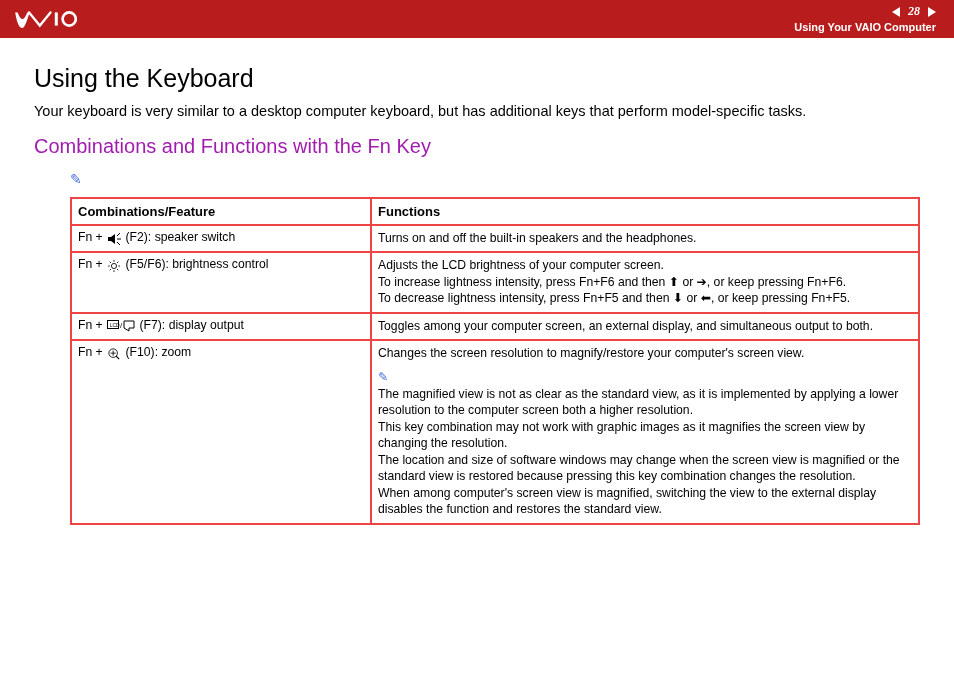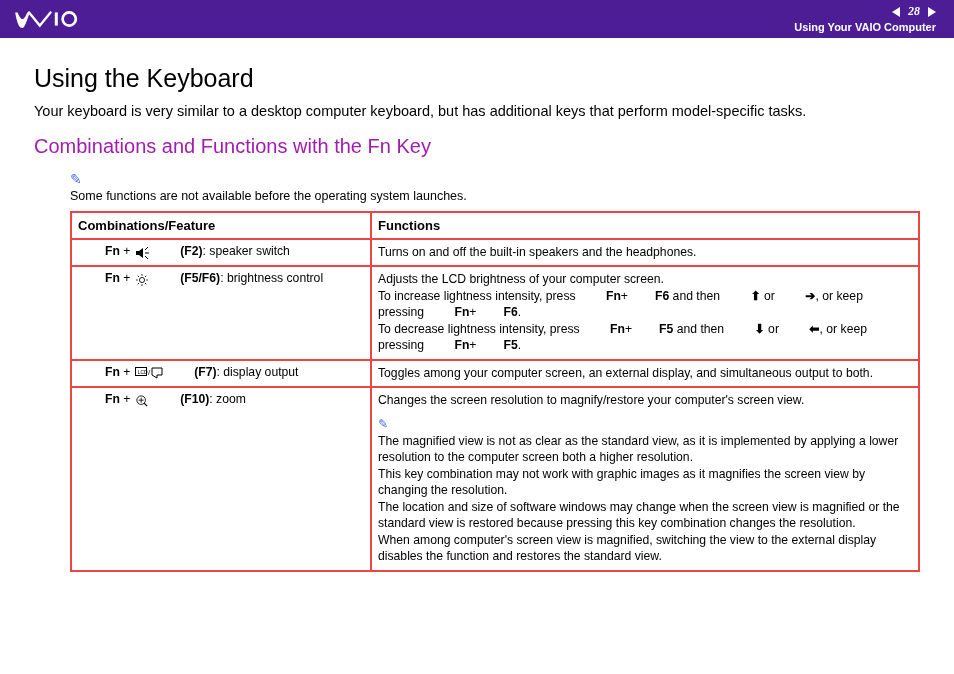--- a/index.html
+++ b/index.html
@@ -1,17 +1,17 @@
 <!DOCTYPE html>
 <html><head>
 <meta charset="utf-8">
 <style>
   * { box-sizing: border-box; margin: 0; padding: 0; }
   html, body { width: 954px; height: 674px; font-family: Arial, Helvetica, sans-serif; background: #fff; color: #000; }
-  .topbar { height: 38px; background: #4c1d95; color: #fff; display: flex; align-items: center; justify-content: space-between; padding: 0 18px 0 14px; }
+  .topbar { height: 38px; background: #b91c1c; color: #fff; display: flex; align-items: center; justify-content: space-between; padding: 0 18px 0 14px; }
   .logo { display: flex; align-items: center; }
   .logo svg { height: 18px; }
   .tb-right { text-align: right; line-height: 1.15; font-size: 11px; }
   .tb-nav { display: flex; align-items: center; justify-content: flex-end; gap: 6px; margin-bottom: 2px; }
   .tb-nav .arrow { display:inline-flex; align-items:center; }
   .tb-nav .arrow svg { height: 10px; }
   .page-num { font-style: italic; font-weight: bold; font-size: 12px; font-family: Georgia, 'Times New Roman', serif; }
   .section-label { font-weight: bold; }
 
   .content { padding: 26px 34px 0 34px; }
@@ -24,21 +24,21 @@
   .note-text { font-size: 12.5px; font-family: Arial, sans-serif; }
 
   table { width: calc(100% - 36px); margin-left: 36px; border-collapse: collapse; font-size: 12.2px; }
   th, td { border: 2px solid #ef4444; text-align: left; vertical-align: top; padding: 4px 6px 5px 6px; }
   th { font-weight: bold; font-size: 13px; padding: 5px 6px; }
   th:first-child, td:first-child { width: 300px; }
   td p { margin-bottom: 0; line-height: 1.35; }
   td .pencil-inline { color: #4169e1; display: block; margin: 8px 0 2px 0; }
   .icon-box { display:inline-block; vertical-align: middle; margin: 0 1px; }
   .icon-box svg { height: 12px; vertical-align: middle; }
-  b { font-weight: bold; margin-left: 27px; }
+  b { font-weight: normal; }
 </style>
 </head>
 <body>
 
 <div class="topbar">
   <div class="logo">
     <svg viewBox="0 0 160 30" fill="#fff">
       <path d="M2 4 Q10 26 18 4 L22 4 Q14 30 10 30 Q2 30 -2 4 Z" transform="translate(4,0)"></path>
       <path d="M30 4 L50 26 L70 4" stroke="#fff" stroke-width="4" fill="none" stroke-linecap="round" transform="translate(-2,0) scale(0.9,1)"></path>
       <rect x="68" y="4" width="5" height="22"></rect>
@@ -63,21 +63,20 @@
   </div>
 </div>
 
 <div class="content">
   <h1>Using the Keyboard</h1>
   <p class="intro">Your keyboard is very similar to a desktop computer keyboard, but has additional keys that perform model-specific tasks.</p>
   <h2>Combinations and Functions with the Fn Key</h2>
 
   <div class="note-block">
     <span class="pencil-icon">✎</span>
-    <div class="note-text">Some functions are not available before the operating system launches.</div>
   </div>
 
   <table>
     <thead>
       <tr>
         <th>Combinations/Feature</th>
         <th>Functions</th>
       </tr>
     </thead>
     <tbody id="tbody">

